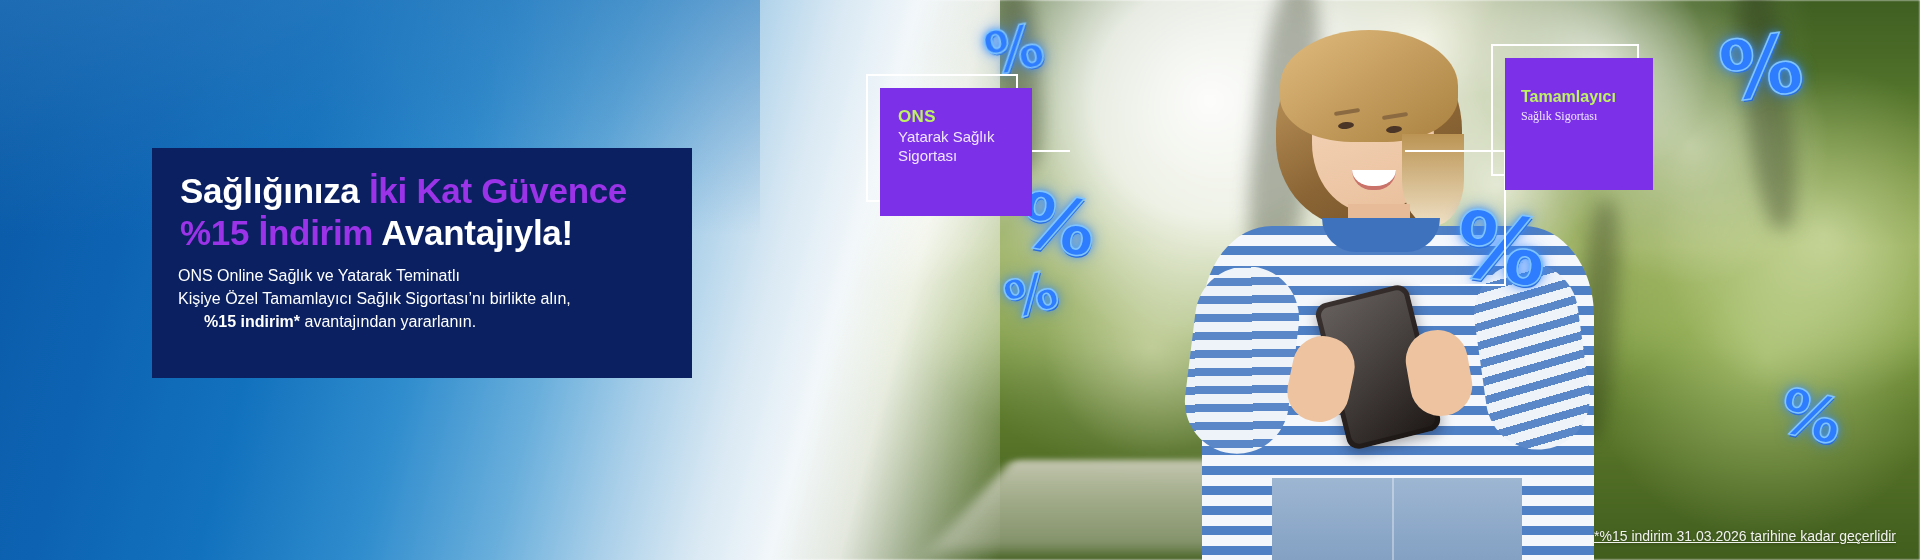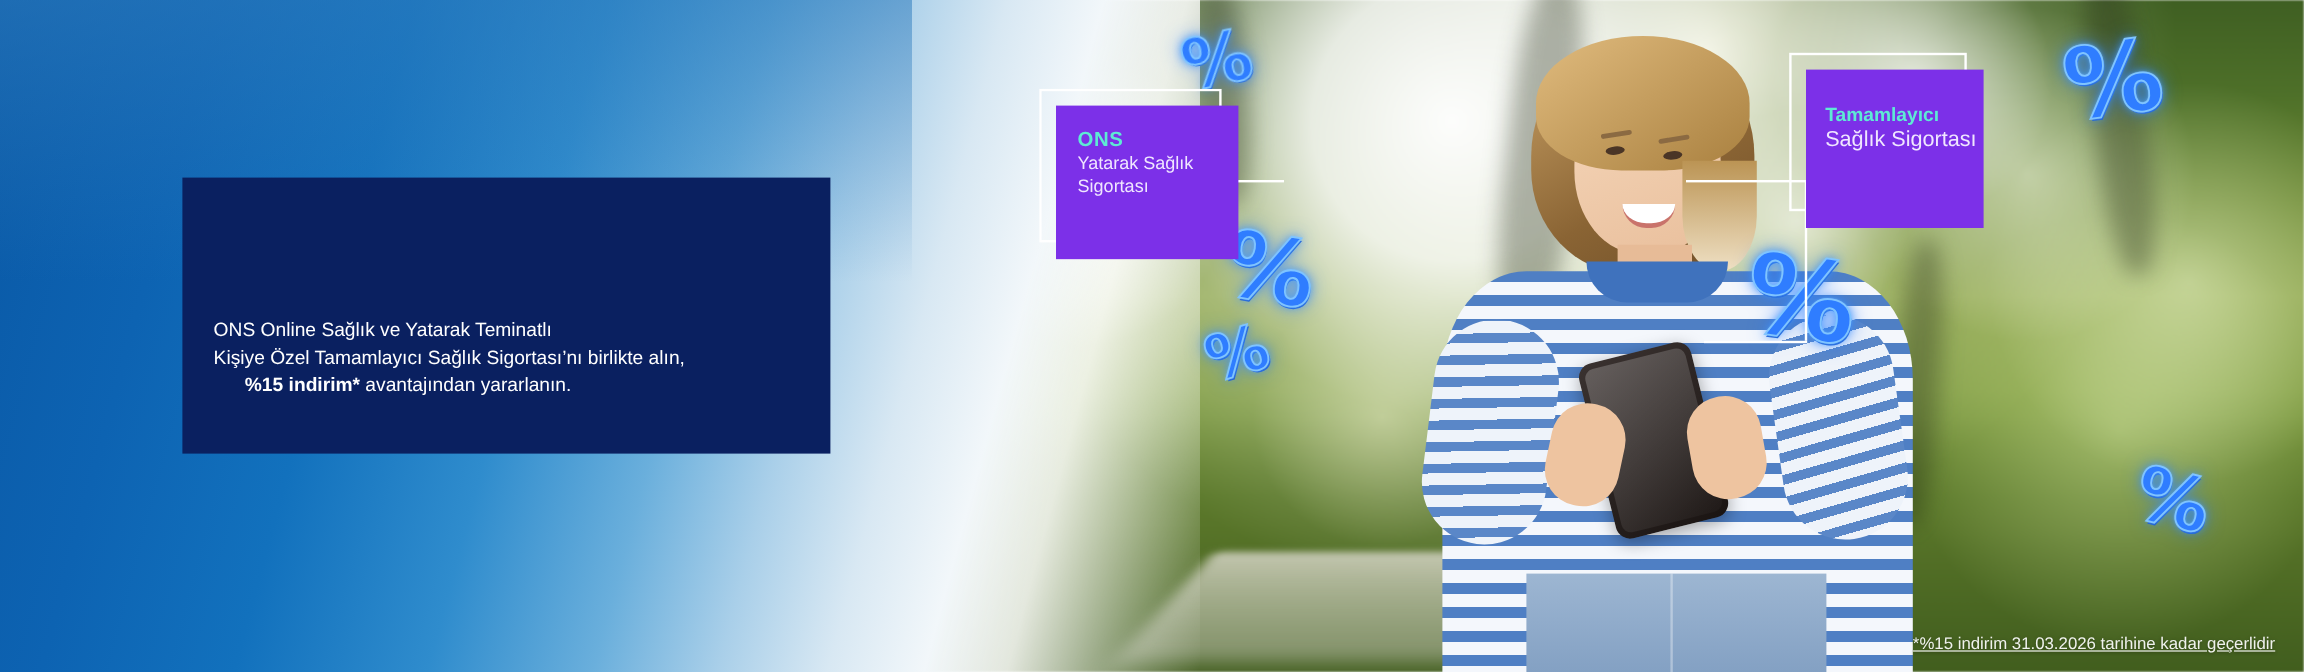--- a/index.html
+++ b/index.html
@@ -90,28 +90,28 @@
   .cta{
     position:absolute;left:194px;top:328px;
     width:212px;height:40px;border:1px solid #b9bfd6;border-radius:21px;
     background:transparent;color:#ffffff;font-size:18px;
     display:flex;align-items:center;justify-content:center;
     cursor:pointer;font-family:"Liberation Sans", sans-serif;
   }
 
   
   .card{position:absolute;background:#7c30e8;box-sizing:border-box;}
-  .card .ttl{font-weight:700;color:#5eead4;}
+  .card .ttl{font-weight:700;color:#bef264;}
   .card .sub{color:#f0e6ff;font-weight:400;}
   .card-ons{left:880px;top:88px;width:152px;height:128px;padding:18px 0 0 18px;}
   .card-ons .ttl{font-size:17px;line-height:21px;letter-spacing:0.4px;}
   .card-ons .sub{font-size:15px;line-height:19px;}
   .card-tam{left:1505px;top:58px;width:148px;height:132px;padding:28px 0 0 16px;}
   .card-tam .ttl{font-size:16px;line-height:21px;}
-  .card-tam .sub{font-size:18px;line-height:19px;}
+  .card-tam .sub{font-size:12px;line-height:19px;font-family:Liberation Serif, serif;}
   .frame{position:absolute;border:2px solid #ffffff;box-sizing:border-box;}
   .frame-ons{left:866px;top:74px;width:152px;height:128px;}
   .frame-tam{left:1491px;top:44px;width:148px;height:132px;}
   .conn{position:absolute;background:#ffffff;}
   .conn-h1{left:1018px;top:150px;width:52px;height:2px;}
   .conn-h2{left:1405px;top:150px;width:100px;height:2px;}
   .conn-h3{left:1420px;top:284px;width:86px;height:2px;}
   .conn-v2{left:1504px;top:150px;width:2px;height:134px;}
 
   
@@ -238,20 +238,24 @@
     <div class="sub">Sigortası</div>
   </div>
 
   <div class="frame frame-tam"></div>
   <div class="card card-tam">
     <div class="ttl">Tamamlayıcı</div>
     <div class="sub">Sağlık Sigortası</div>
   </div>
 
   <div class="panel">
+    <div class="headline">
+      <span>Sağlığınıza </span><span class="accent">İki Kat Güvence</span><br>
+      <span class="accent">%15 İndirim</span><span> Avantajıyla!</span>
+    </div>
     <div class="body">
       <span class="ln">ONS Online Sağlık ve Yatarak Teminatlı</span>
       <span class="ln">Kişiye Özel Tamamlayıcı Sağlık Sigortası’nı birlikte alın,</span>
       <span class="ln ln3"><b>%15 indirim*</b><span> avantajından yararlanın.</span></span>
     </div>
   </div>
 
 
   <div class="disclaimer">*%15 indirim 31.03.2026 tarihine kadar geçerlidir</div>
 

